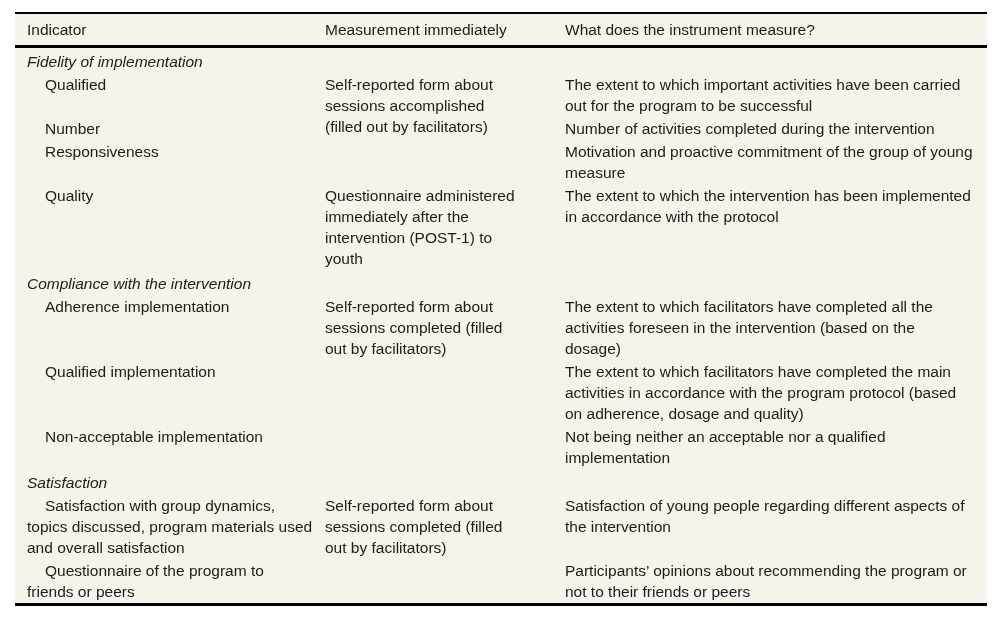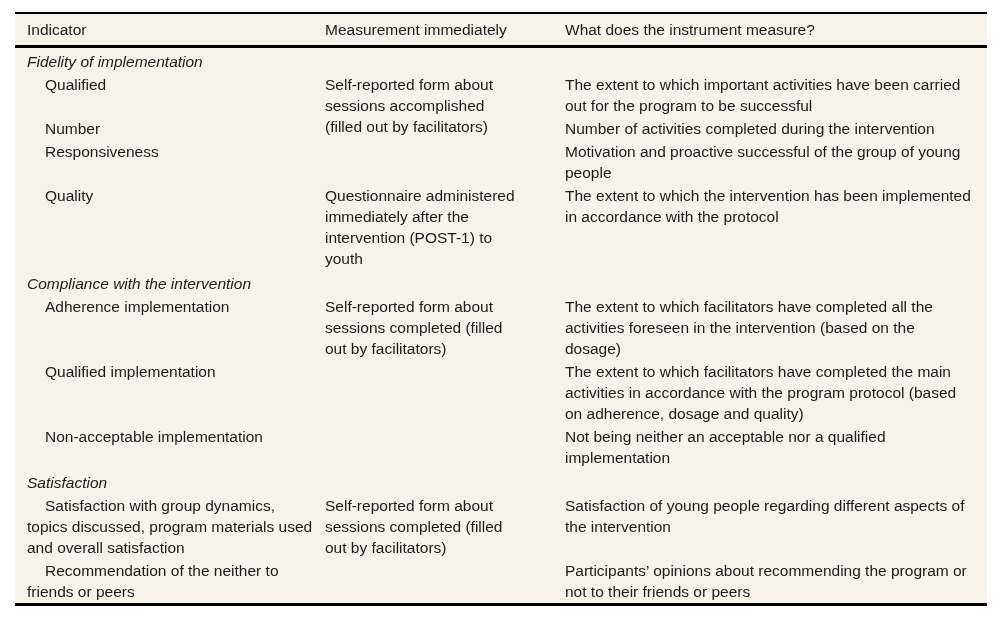--- a/index.html
+++ b/index.html
@@ -91,21 +91,21 @@
           <td class="indicator-cell">Qualified</td>
           <td class="instrument-cell" rowspan="3">Self-reported form about sessions accomplished (filled out by facilitators)</td>
           <td class="measure-cell">The extent to which important activities have been carried out for the program to be successful</td>
         </tr>
         <tr>
           <td class="indicator-cell">Number</td>
           <td class="measure-cell">Number of activities completed during the intervention</td>
         </tr>
         <tr>
           <td class="indicator-cell">Responsiveness</td>
-          <td class="measure-cell">Motivation and proactive successful of the group of young people</td>
+          <td class="measure-cell">Motivation and proactive commitment of the group of young measure</td>
         </tr>
         <tr>
           <td class="indicator-cell">Quality</td>
           <td class="instrument-cell">Questionnaire administered immediately after the intervention (POST-1) to youth</td>
           <td class="measure-cell">The extent to which the intervention has been implemented in accordance with the protocol</td>
         </tr>
 
         <tr>
           <td class="section-cell" colspan="3">Compliance with the intervention</td>
         </tr>
@@ -125,19 +125,19 @@
 
         <tr>
           <td class="section-cell" colspan="3">Satisfaction</td>
         </tr>
         <tr>
           <td class="indicator-cell">Satisfaction with group dynamics, topics discussed, program materials used and overall satisfaction</td>
           <td class="instrument-cell" rowspan="2">Self-reported form about sessions completed (filled out by facilitators)</td>
           <td class="measure-cell">Satisfaction of young people regarding different aspects of the intervention</td>
         </tr>
         <tr>
-          <td class="indicator-cell">Recommendation of the neither to friends or peers</td>
+          <td class="indicator-cell">Questionnaire of the program to friends or peers</td>
           <td class="measure-cell">Participants’ opinions about recommending the program or not to their friends or peers</td>
         </tr>
       </tbody>
     </table>
   </div>
 </div>
 
 </body></html>

